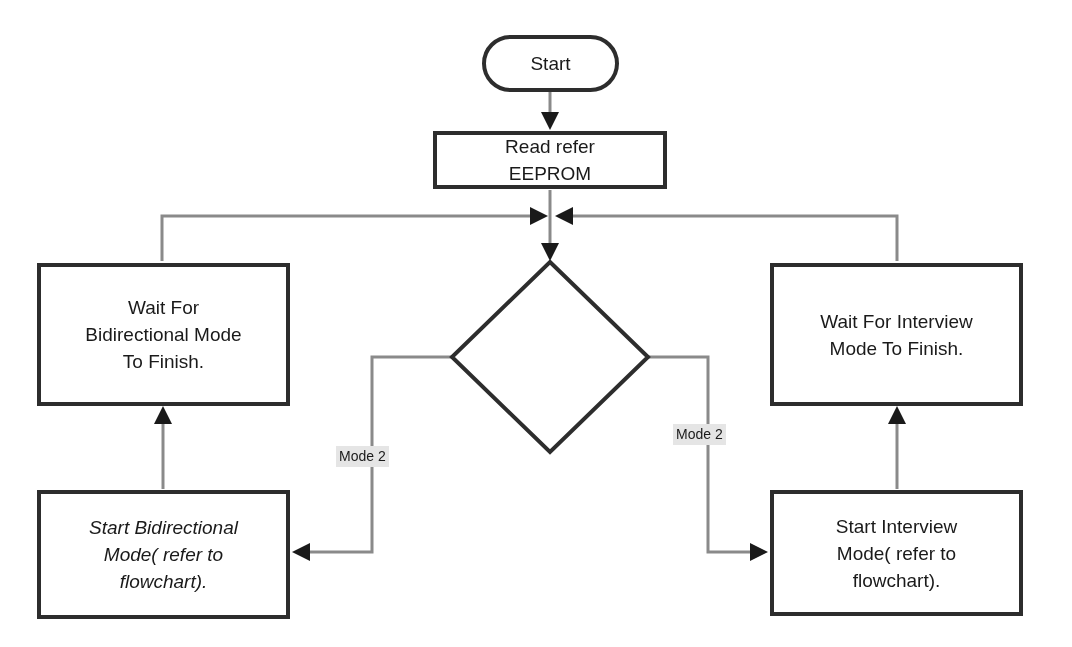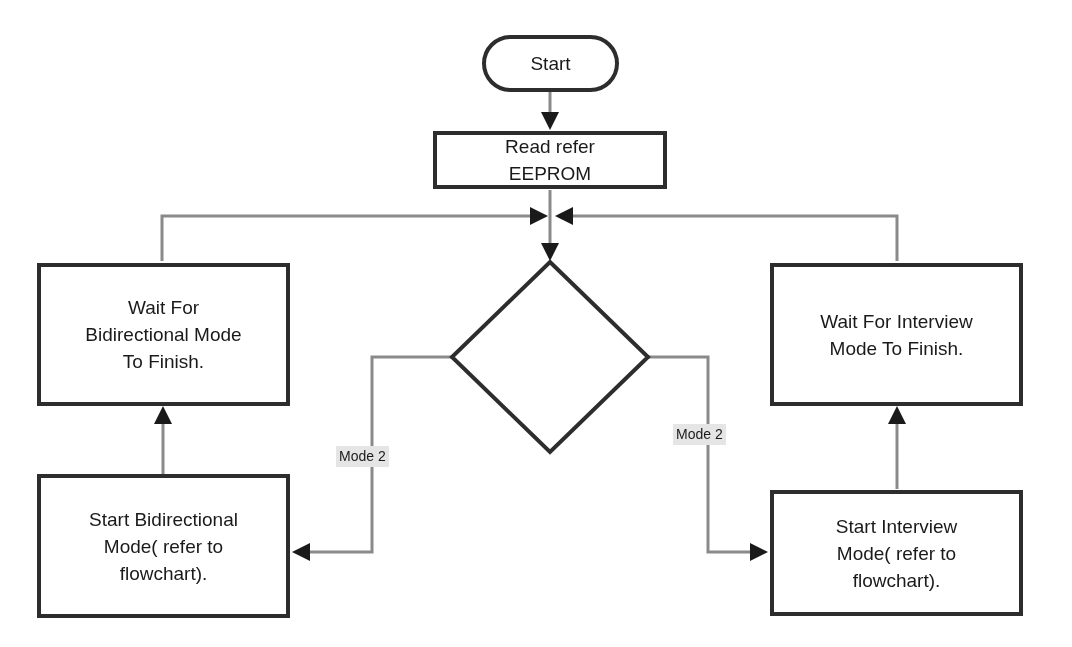--- a/index.html
+++ b/index.html
@@ -110,21 +110,21 @@
     <span>Wait For
 Bidirectional Mode
 To Finish.</span>
   </div>
 
   <div class="node" style="left:770px;top:263px;width:253px;height:143px;">
     <span>Wait For Interview
 Mode To Finish.</span>
   </div>
 
-  <div class="node" style="left:37px;top:474px;width:253px;height:144px;">
+  <div class="node" style="left:37px;top:490px;width:253px;height:129px;font-style:italic;">
     <span>Start Bidirectional
 Mode( refer to
 flowchart).</span>
   </div>
 
   <div class="node" style="left:770px;top:490px;width:253px;height:126px;">
     <span>Start Interview
 Mode( refer to
 flowchart).</span>
   </div>

